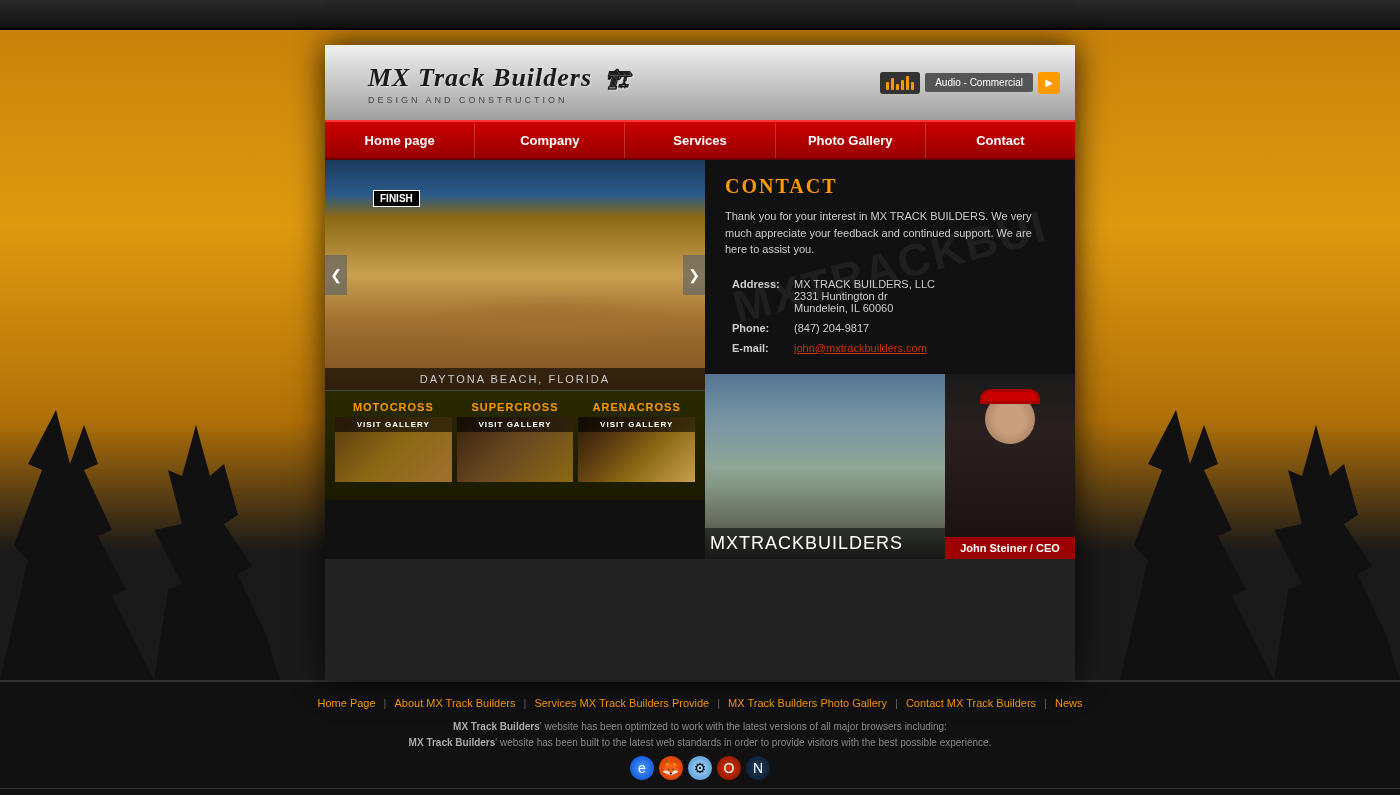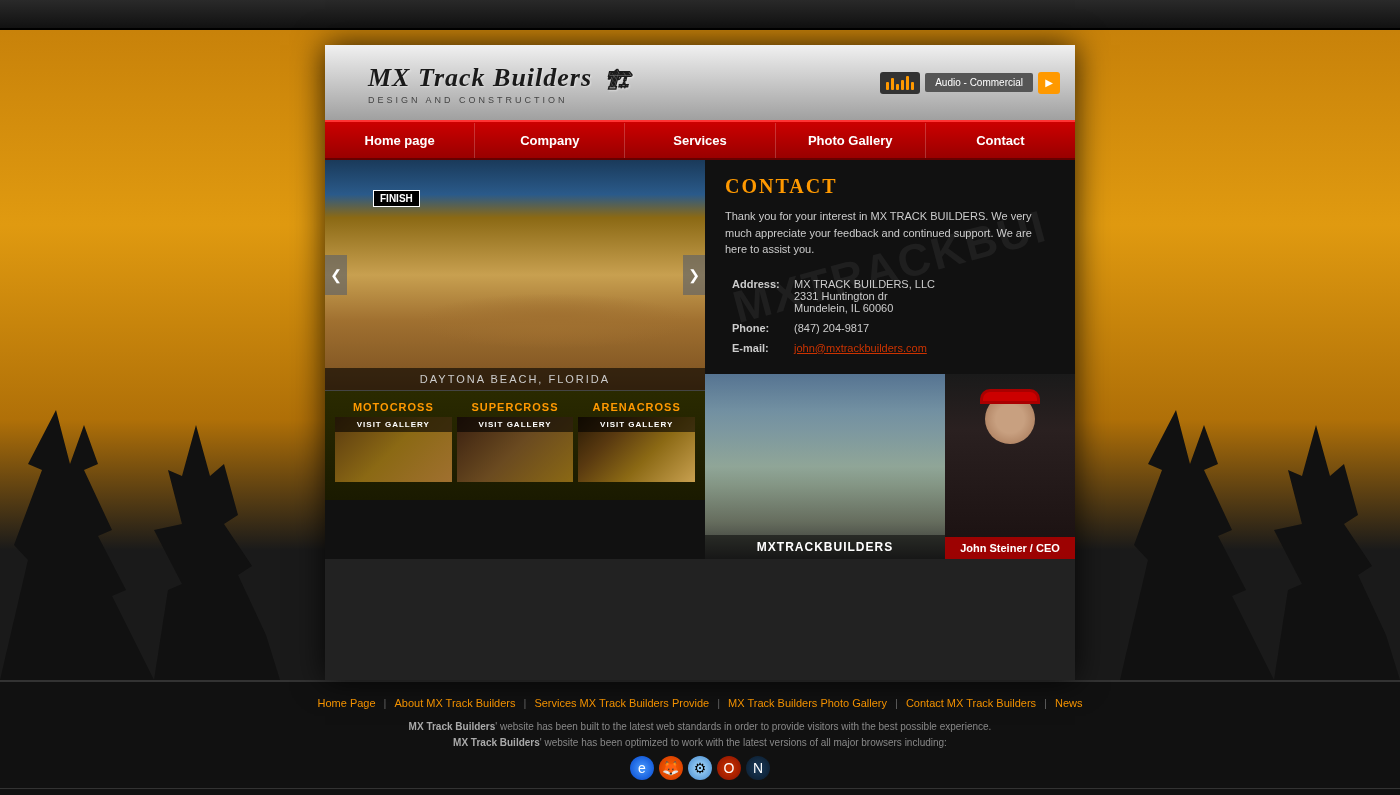--- a/index.html
+++ b/index.html
@@ -373,23 +373,23 @@
       opacity: 0.7;
     }
 
     .photo-left-label {
       position: absolute;
       bottom: 0;
       left: 0;
       right: 0;
       background: rgba(0,0,0,0.5);
       color: #fff;
-      font-size: 12px;
-      font-weight: bold;
-      text-align: center;
+      font-size: 18px;
+      font-weight: normal;
+      text-align: left;
       padding: 5px;
       letter-spacing: 1px;
     }
 
     .photo-right {
       width: 130px;
       background: #1a1a1a;
       position: relative;
       overflow: hidden;
     }
@@ -621,24 +621,24 @@
     <a class="footer-link">Services MX Track Builders Provide</a>
     <span class="footer-sep">|</span>
     <a class="footer-link">MX Track Builders Photo Gallery</a>
     <span class="footer-sep">|</span>
     <a class="footer-link">Contact MX Track Builders</a>
     <span class="footer-sep">|</span>
     <a class="footer-link">News</a>
   </div>
 
   <div class="footer-browser-text">
-    <strong>MX Track Builders</strong>' website has been built to the latest web standards in order to provide visitors with the best possible experience.
+    <strong>MX Track Builders</strong>' website has been optimized to work with the latest versions of all major browsers including:
   </div>
   <div class="footer-browser-text">
-    <strong>MX Track Builders</strong>' website has been optimized to work with the latest versions of all major browsers including:
+    <strong>MX Track Builders</strong>' website has been built to the latest web standards in order to provide visitors with the best possible experience.
   </div>
 
   <div class="browser-icons">
     <div class="browser-icon" style="background: radial-gradient(circle, #4a9aff, #0044cc); color: #fff;">e</div>
     <div class="browser-icon" style="background: radial-gradient(circle, #ff6600, #cc3300); color: #fff;">🦊</div>
     <div class="browser-icon" style="background: radial-gradient(circle, #aaddff, #4488cc);">⚙</div>
     <div class="browser-icon" style="background: radial-gradient(circle, #cc3300, #881100); color: #fff;">O</div>
     <div class="browser-icon" style="background: radial-gradient(circle, #1a3a5a, #0a1a2a); color: #fff;">N</div>
   </div>
 

